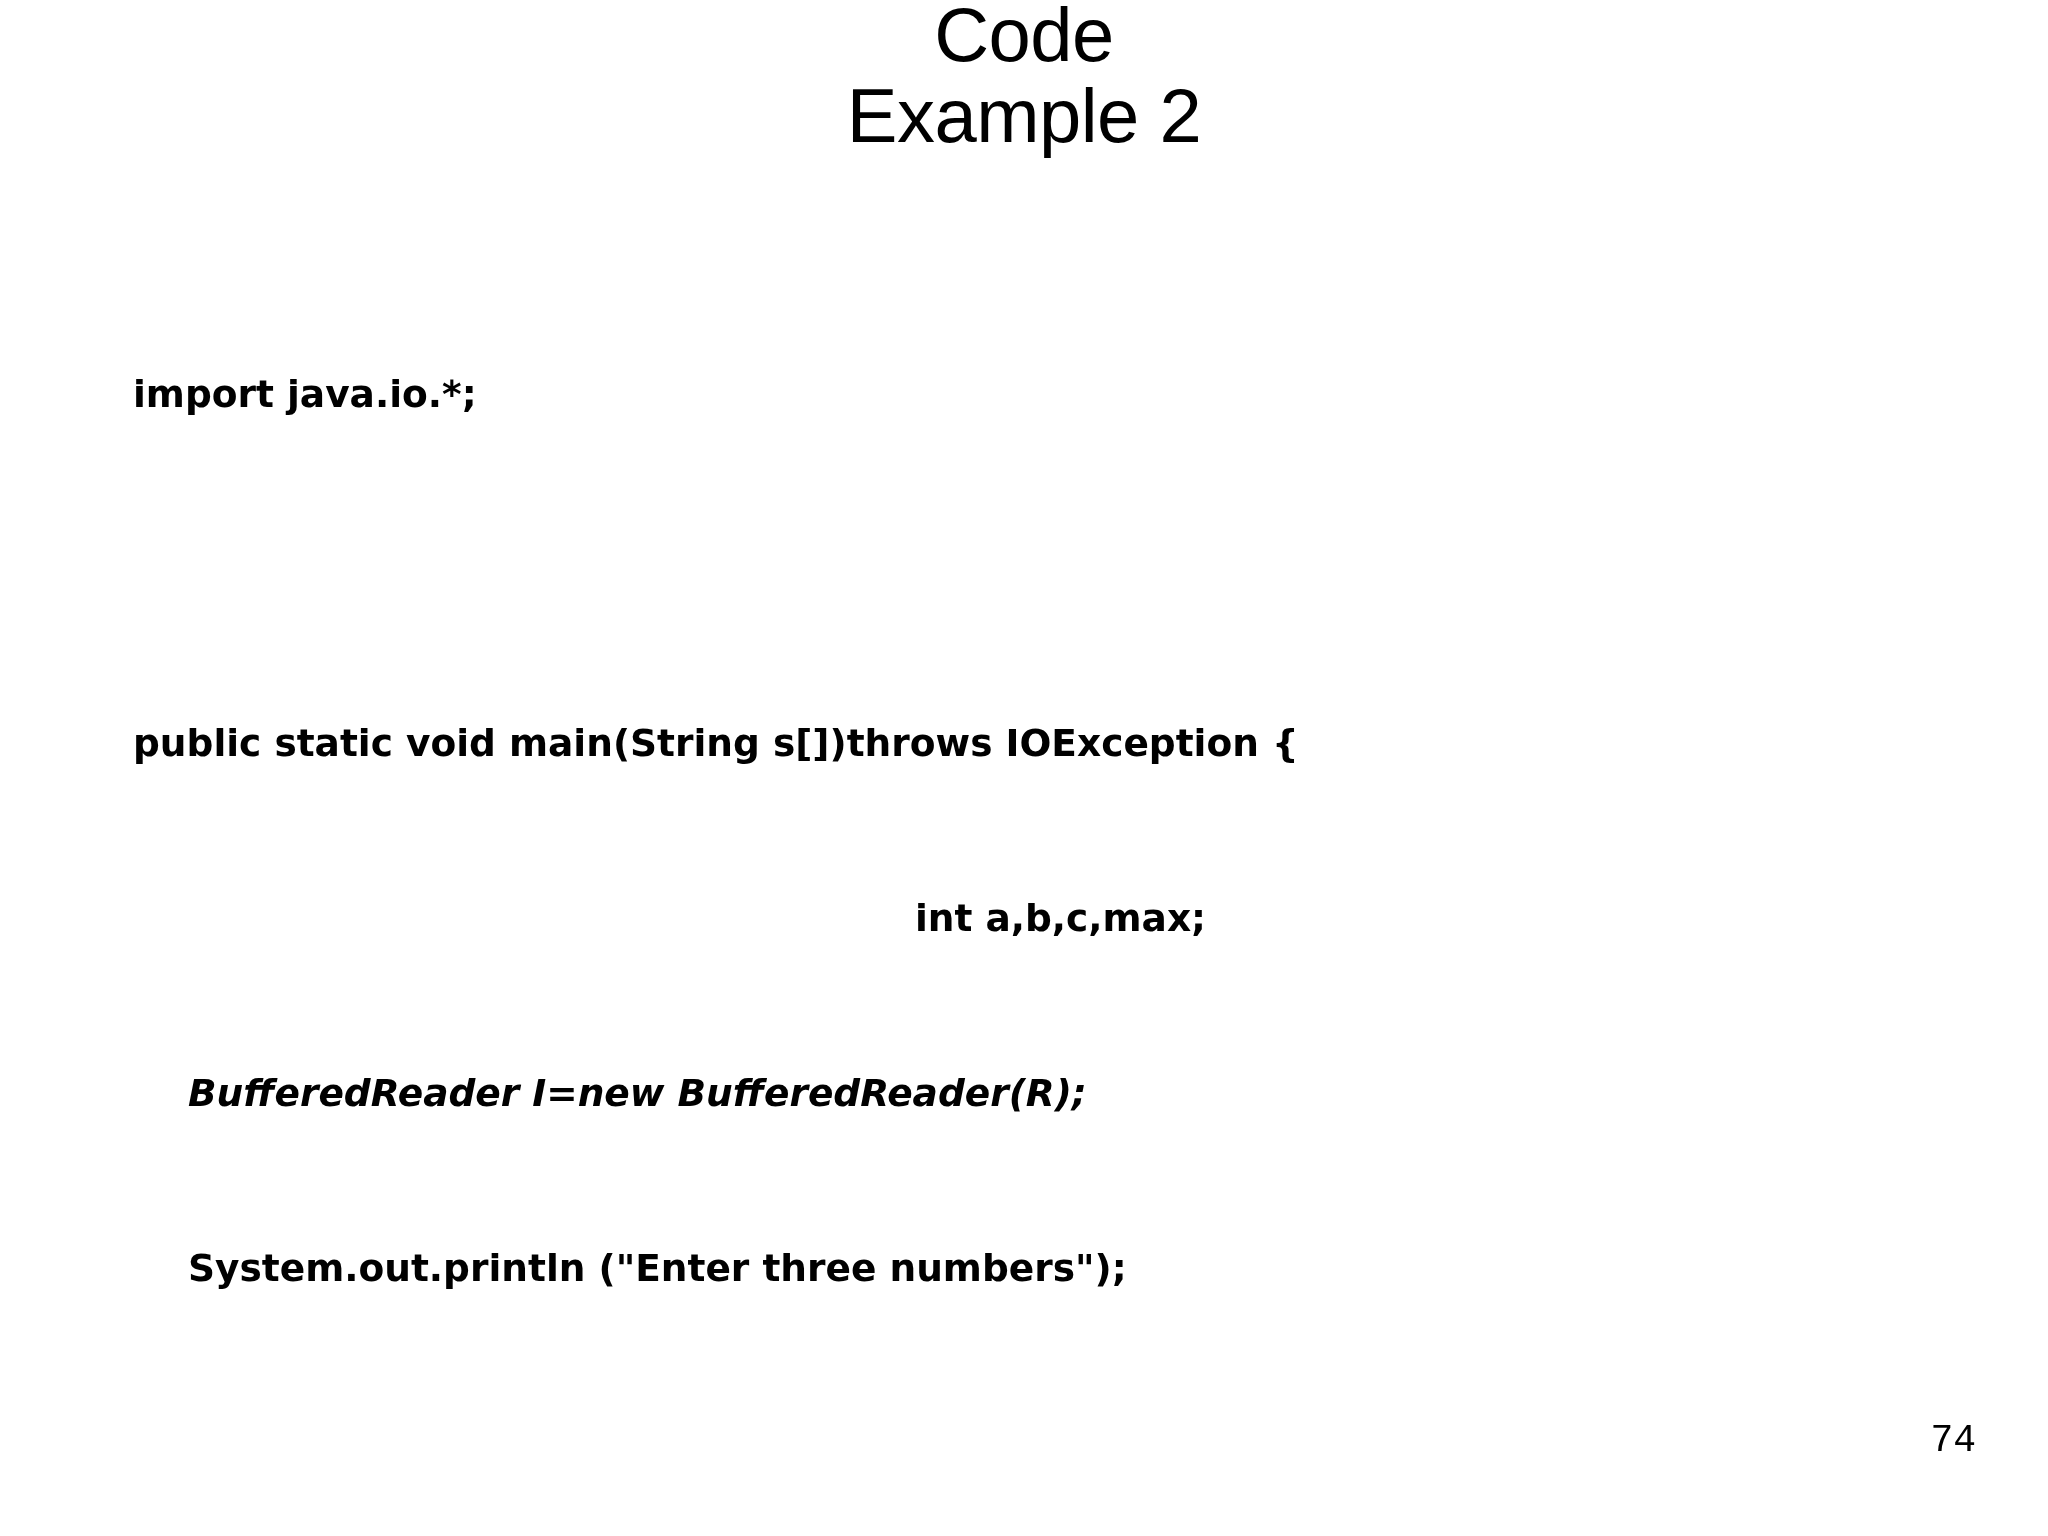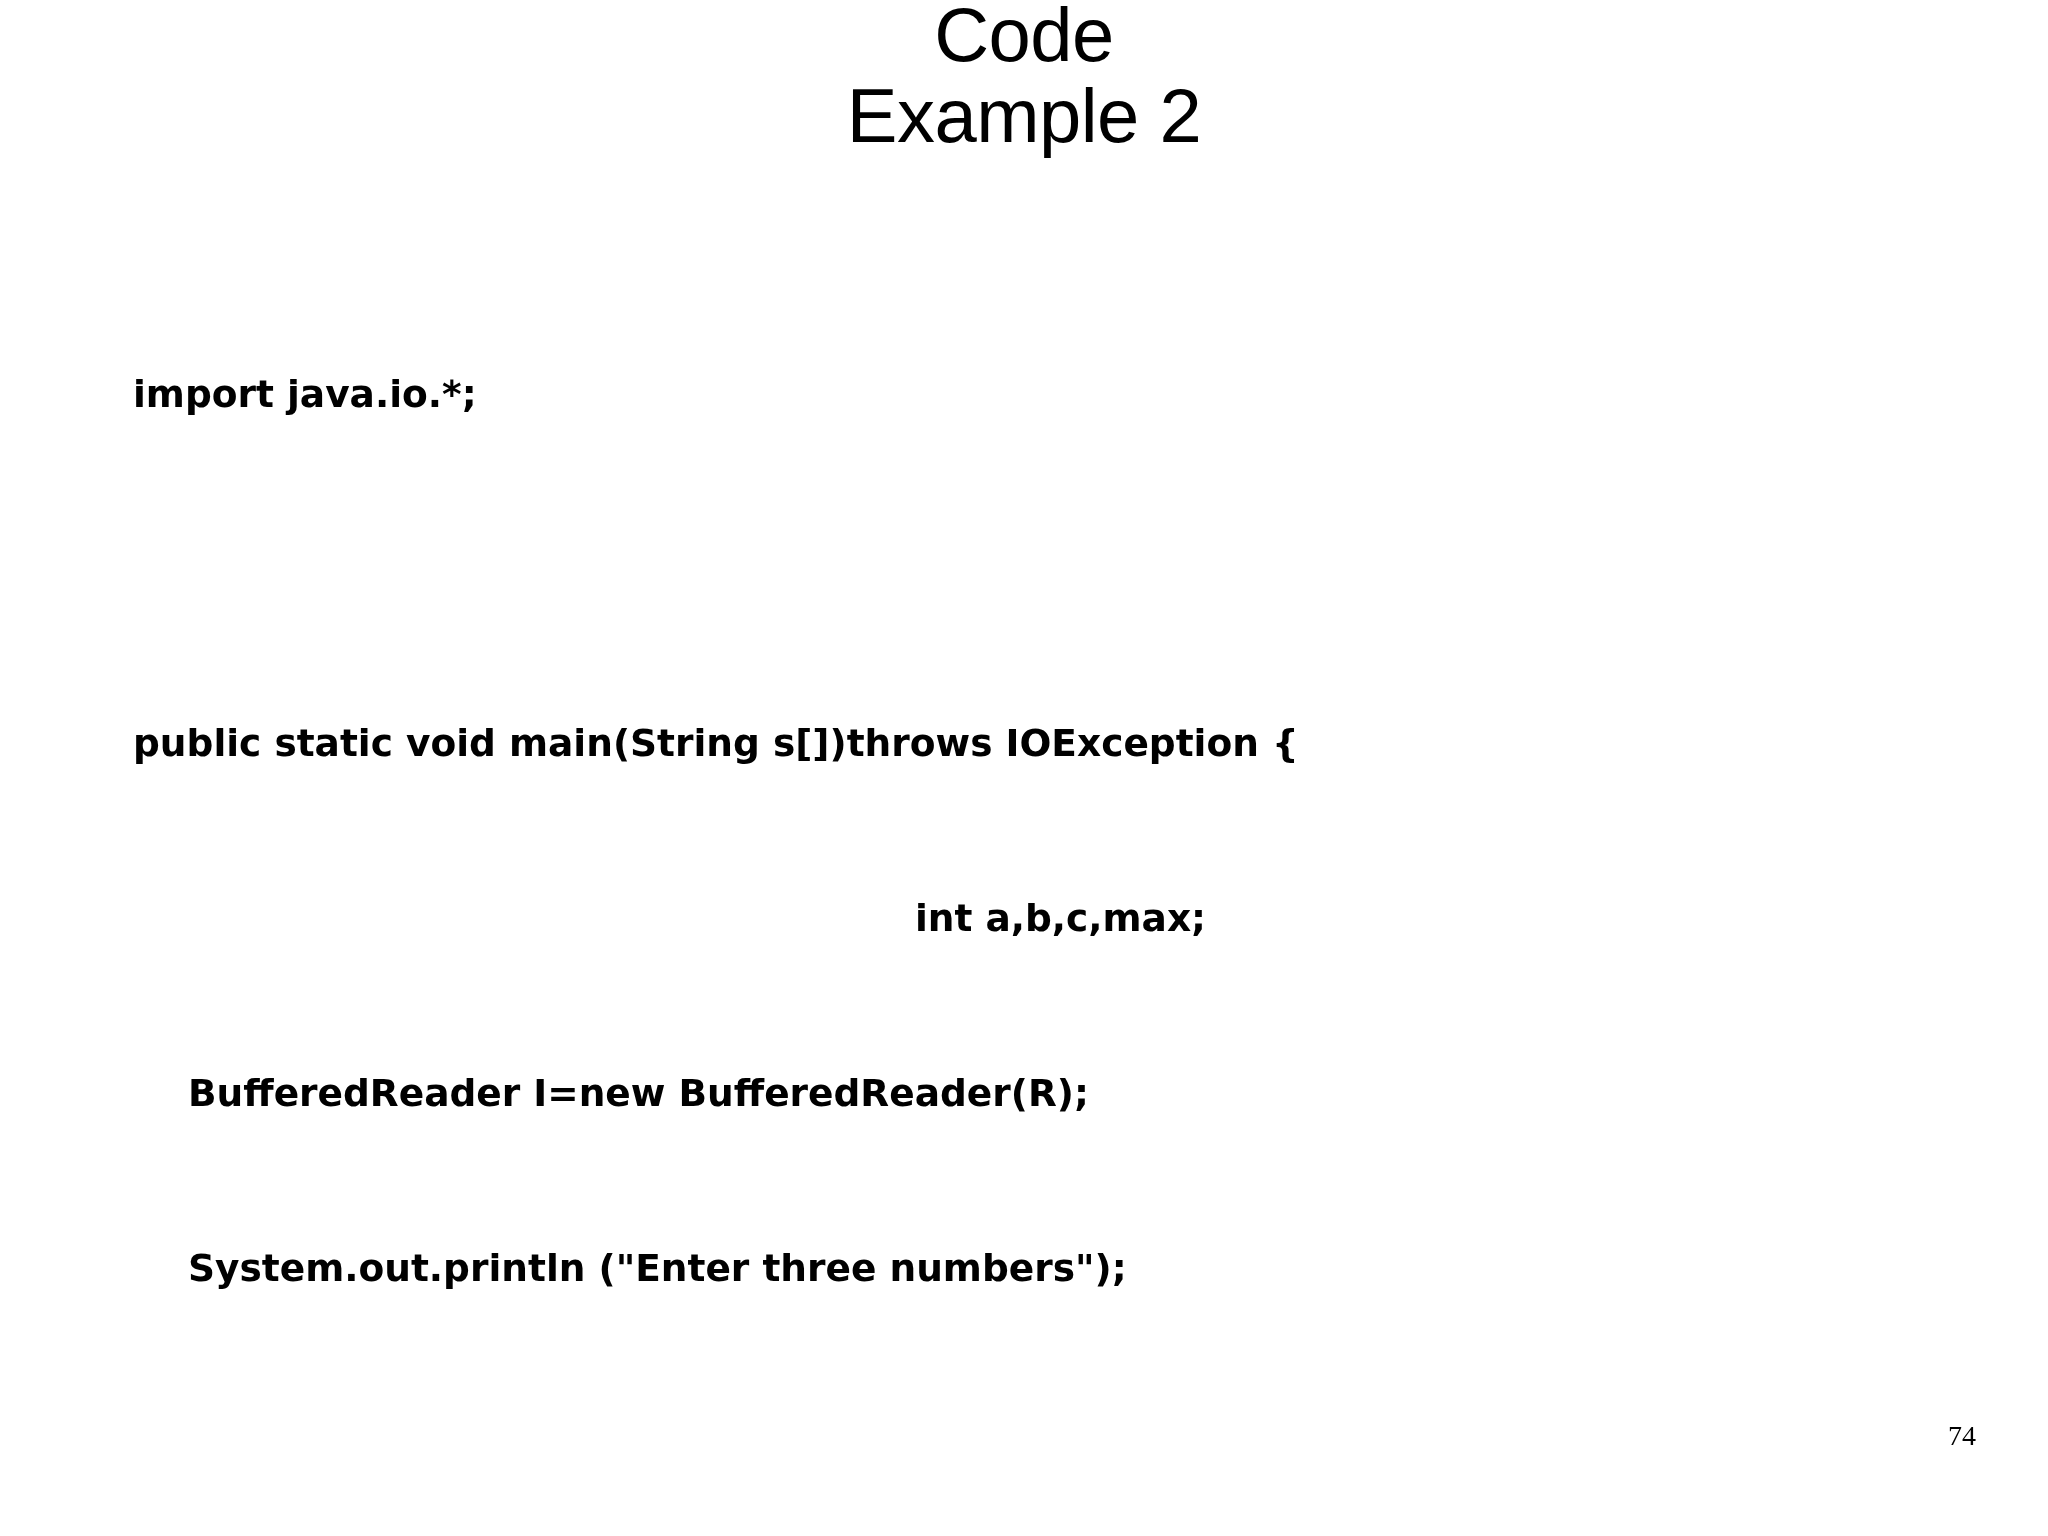--- a/index.html
+++ b/index.html
@@ -57,41 +57,41 @@
   }
   .code-line.blank {
     height: 58.3px;
   }
 
   
   #page-number {
     position: absolute;
     right: 72px;
     top: 1422px;
-    font-family: Liberation Serif, serif;
+    font-family: Liberation Mono, monospace;
     font-weight: 400;
-    font-size: 28px;
+    font-size: 38px;
     line-height: 1;
     color: #000000;
   }
 </style>
 </head>
 <body>
 
 <div id="slide-title">
   <span class="title-line">Code</span>
   <span class="title-line">Example 2</span>
 </div>
 
 <div id="code-block">
   <span class="code-line" style="padding-left: 0px;">import java.io.*;</span>
   <span class="code-line blank" style="padding-left: 0px;">&nbsp;</span>
   <span class="code-line" style="padding-left: 0px;">public static void main(String s[])throws IOException {</span>
   <span class="code-line" style="padding-left: 55px; text-align: center;">int a,b,c,max;</span>
-  <span class="code-line" style="padding-left: 55px;">BufferedReader I=new BufferedReader(R);</span>
+  <span class="code-line" style="padding-left: 55px; font-style: italic;">BufferedReader I=new BufferedReader(R);</span>
   <span class="code-line" style="padding-left: 55px;">System.out.println ("Enter three numbers");</span>
   
   
   
   
   
   
   
   
   

